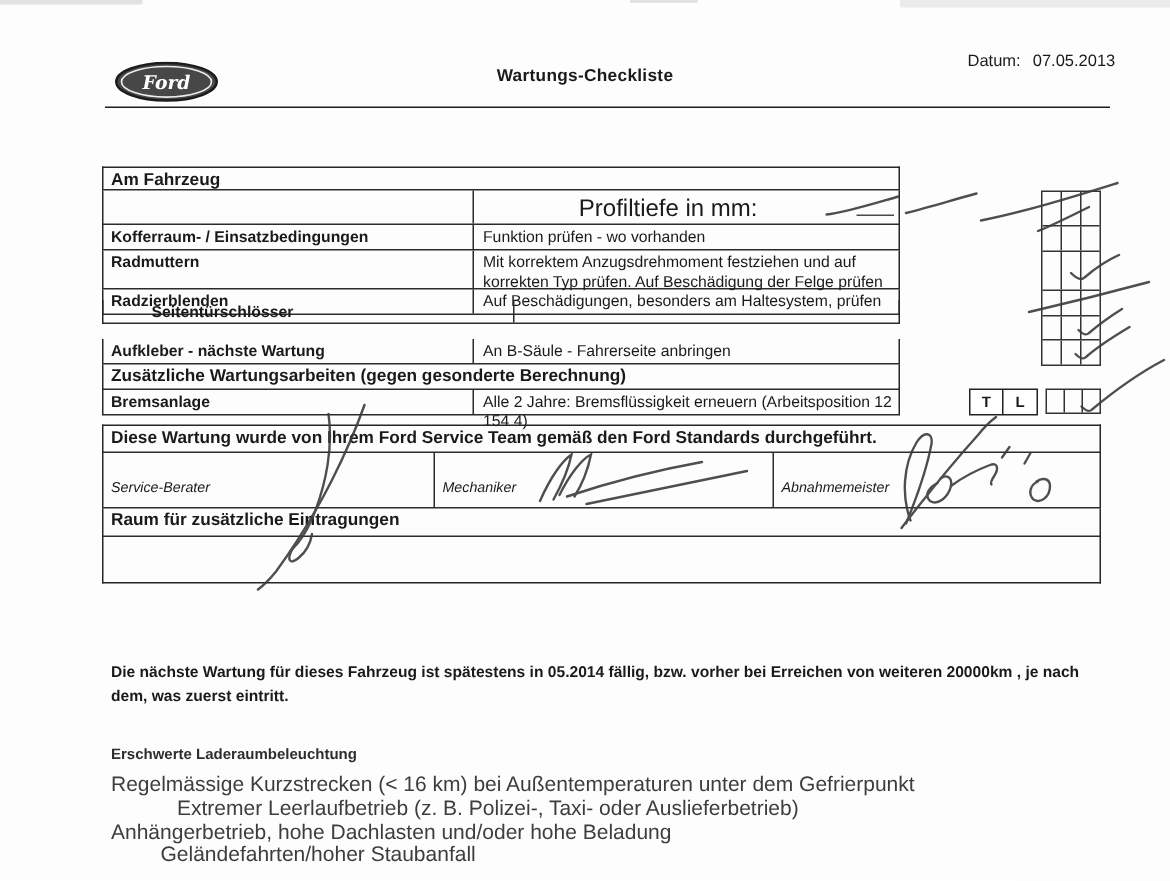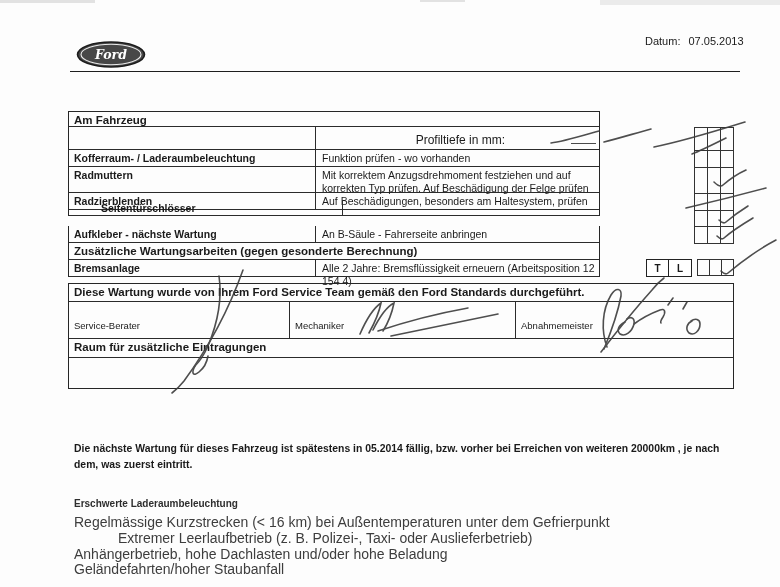--- a/index.html
+++ b/index.html
@@ -18,39 +18,39 @@
   
   .trow{position:absolute;left:68px;width:532px;box-sizing:border-box;
     border-left:1.4px solid #262626;border-right:1.4px solid #262626;border-bottom:1px solid #2b2b2b;
     display:flex;font-size:10.5px;}
   .trow.first{border-top:1.6px solid #262626;}
   .trow.wide{width:666px;border-top:1.4px solid #262626;}
   .cell-l{width:247px;box-sizing:border-box;border-right:1px solid #2b2b2b;padding:2px 2px 0 5px;font-weight:bold;}
   .cell-r{flex:1;padding:2px 2px 0 6px;line-height:12.5px;}
   .sec-title{font-weight:bold;font-size:11.5px;padding:2px 2px 0 5px;}
   
-  .pt-label{position:absolute;right:94px;top:7px;font-size:12px;text-align:right;}
+  .pt-label{position:absolute;right:94px;top:7px;font-size:16px;text-align:right;}
   .pt-blank2{position:absolute;right:3px;bottom:5px;width:25px;border-bottom:1px solid #4a4a4a;}
   
   .grid{position:absolute;left:694px;top:127px;width:40px;box-sizing:border-box;border:1px solid #333;}
   .grow{display:flex;box-sizing:border-box;border-bottom:1px solid #333;}
   .grow:last-child{border-bottom:none;}
   .gcell{flex:1;border-right:1px solid #333;}
   .gcell:last-child{border-right:none;}
   
   .tl{position:absolute;left:646px;top:259px;height:18px;display:flex;box-sizing:border-box;border:1.5px solid #222;background:#fff;}
   .tl .tcell{width:22px;display:flex;align-items:center;justify-content:center;font-weight:bold;font-size:10px;border-right:1.5px solid #222;box-sizing:border-box;}
   .tl .tcell:last-child{border-right:none;}
   .c3{position:absolute;left:697px;top:259px;width:37px;height:17px;display:flex;box-sizing:border-box;border:1px solid #333;}
   .c3 .gcell{border-right:1px solid #333;}
   .c3 .gcell:last-child{border-right:none;}
   
   .sigrow{position:absolute;left:68px;top:302px;width:666px;height:37px;box-sizing:border-box;
     border-left:1.4px solid #262626;border-right:1.4px solid #262626;border-bottom:1px solid #2b2b2b;display:flex;}
-  .sigcell{box-sizing:border-box;border-right:1px solid #2b2b2b;display:flex;align-items:flex-end;padding:0 0 7px 5px;font-size:9.5px;}
+  .sigcell{box-sizing:border-box;border-right:1px solid #2b2b2b;display:flex;align-items:flex-end;padding:0 0 7px 5px;font-size:9.5px;font-style:italic;}
   .sigcell:last-child{border-right:none;}
   .empty-row{position:absolute;left:68px;top:358px;width:666px;height:31px;box-sizing:border-box;
     border-left:1.4px solid #262626;border-right:1.4px solid #262626;border-bottom:1.6px solid #262626;}
   
   .next-service{position:absolute;left:74px;top:441px;width:672px;font-weight:bold;font-size:10.4px;line-height:16px;}
   .cond-title{position:absolute;left:74px;top:498px;font-weight:bold;font-size:10px;color:#2e2e2e;}
   .cond-line{position:absolute;left:74px;font-size:14px;color:#3d3d3d;}
   .ink{position:absolute;left:0;top:0;pointer-events:none;}
 </style>
 </head>
@@ -60,40 +60,41 @@
 
   <div class="smudge" style="left:0;top:0;width:95px;height:3px;"></div>
   <div class="smudge" style="left:420px;top:0;width:45px;height:2px;"></div>
   <div class="smudge" style="left:600px;top:0;width:180px;height:5px;opacity:.45;"></div>
 
   <svg class="abs" style="left:76px;top:41px;" width="70" height="27" viewBox="0 0 70 27">
     <ellipse cx="35" cy="13.5" rx="33.5" ry="12.5" fill="#474747" stroke="#1c1c1c" stroke-width="1.6"></ellipse>
     <ellipse cx="35" cy="13.5" rx="30" ry="10.2" fill="none" stroke="#ececec" stroke-width="1.1"></ellipse>
     <text x="35" y="18" text-anchor="middle" fill="#ffffff" font-family="DejaVu Serif, serif" font-style="italic" font-weight="bold" font-size="12.5">Ford</text>
   </svg>
+  <div class="hdr-title">Wartungs-Checkliste</div>
   <div class="hdr-date">
     <span class="lbl">Datum:</span><span>07.05.2013</span>
   </div>
   <div class="hrule"></div>
 
   <div class="trow first" style="top:111px;height:16px;">
     <div class="sec-title">Am Fahrzeug</div>
   </div>
 
   <div class="trow" style="top:127px;height:23px;">
     <div class="cell-l"></div>
     <div class="cell-r" style="position:relative;">
       <span class="pt-label">Profiltiefe in mm:</span>
 
       <span class="pt-blank2"></span>
     </div>
   </div>
 
   <div class="trow" style="top:150px;height:17px;">
-    <div class="cell-l">Kofferraum- / Laderaumbeleuchtung</div>
+    <div class="cell-l">Kofferraum- / Einsatzbedingungen</div>
     <div class="cell-r">Funktion prüfen - wo vorhanden</div>
   </div>
   <div class="trow" style="top:167px;height:26px;">
     <div class="cell-l">Radmuttern</div>
     <div class="cell-r">Mit korrektem Anzugsdrehmoment festziehen und auf korrekten Typ prüfen. Auf Beschädigung der Felge prüfen</div>
   </div>
   <div class="trow" style="top:193px;height:17px;">
     <div class="cell-l">Radzierblenden</div>
     <div class="cell-r">Auf Beschädigungen, besonders am Haltesystem, prüfen</div>
   </div>
@@ -173,21 +174,21 @@
   <div class="trow wide" style="top:339px;height:19px;border-top:none;">
     <div class="sec-title">Raum für zusätzliche Eintragungen</div>
   </div>
   <div class="empty-row"></div>
 
   <div class="next-service">Die nächste Wartung für dieses Fahrzeug ist spätestens in 05.2014 fällig, bzw. vorher bei Erreichen von weiteren 20000km , je nach dem, was zuerst eintritt.</div>
   <div class="cond-title">Erschwerte Laderaumbeleuchtung</div>
   <div class="cond-line" style="top:514px;">Regelmässige Kurzstrecken (&lt; 16 km) bei Außentemperaturen unter dem Gefrierpunkt</div>
   <div class="cond-line" style="top:530px;padding-left:44px;">Extremer Leerlaufbetrieb (z. B. Polizei-, Taxi- oder Auslieferbetrieb)</div>
   <div class="cond-line" style="top:546px;">Anhängerbetrieb, hohe Dachlasten und/oder hohe Beladung</div>
-  <div class="cond-line" style="top:561px;">Geländefahrten/hoher Staubanfall</div>
+  <div class="cond-line" style="top:561px;margin-left:33px;">Geländefahrten/hoher Staubanfall</div>
 
   <svg class="ink" width="780" height="587" viewBox="0 0 780 587">
     <g fill="none" stroke="#3c3c3c" stroke-width="1.6" stroke-linecap="round" opacity="0.9">
 
       <path d="M551 143 C562 142 578 137 599 131"></path>
       <path d="M604 142 C620 138 636 133 651 129"></path>
 
       <path d="M654 147 C684 141 716 131 745 122"></path>
       <path d="M692 154 C700 151 712 145 726 138"></path>
       <path d="M714 182 C718 186 721 187 723 185 C730 179 737 174 746 170"></path>

